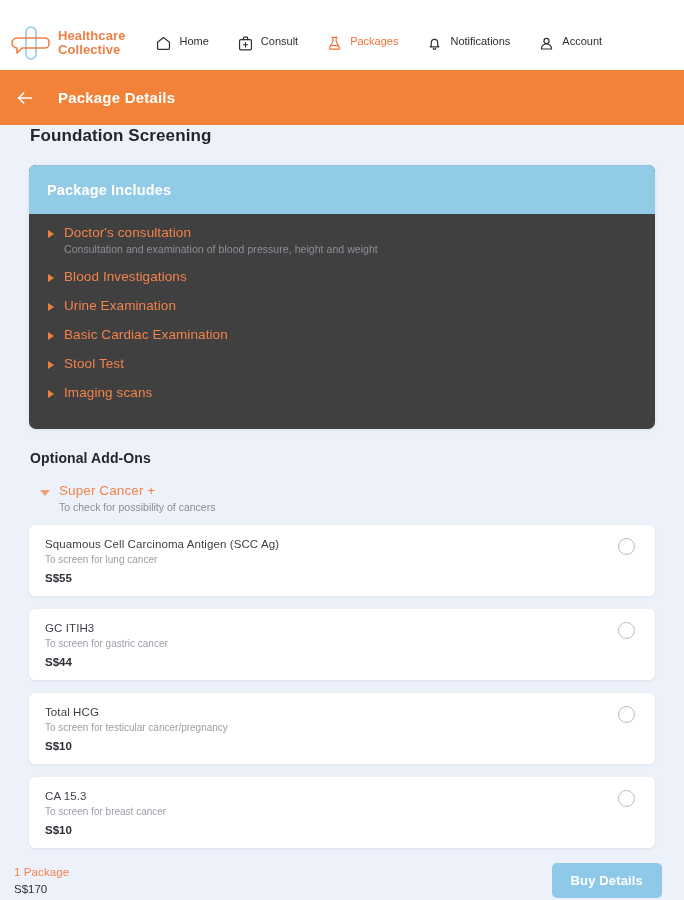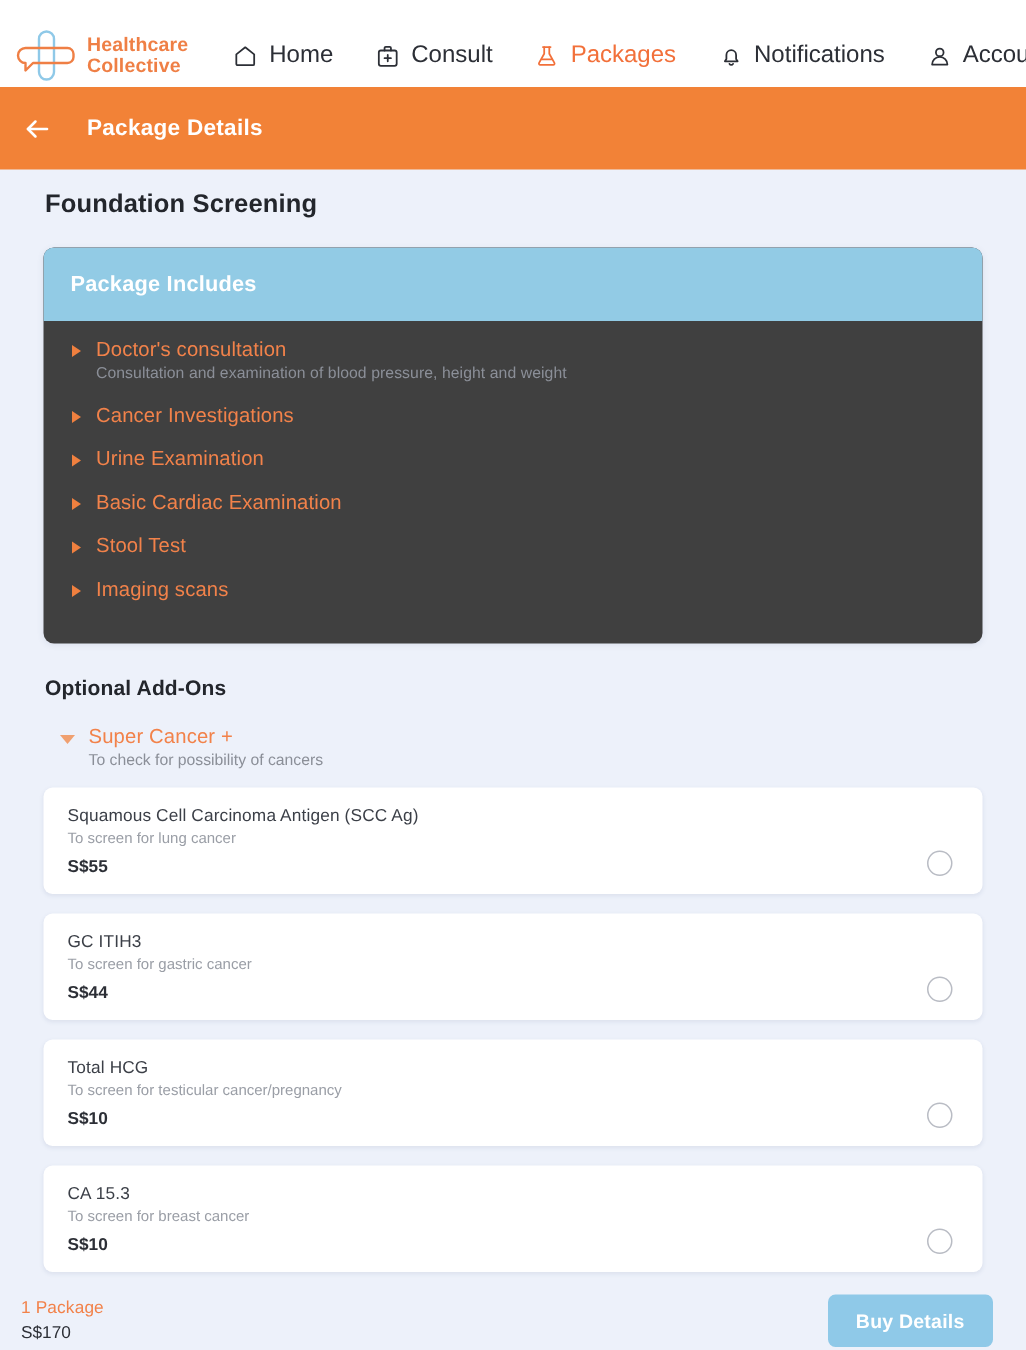--- a/index.html
+++ b/index.html
@@ -8,21 +8,21 @@
     width: 684px;
     height: 900px;
     overflow: hidden;
     background: #edf1fa;
     font-family: "Liberation Sans", sans-serif;
     position: relative;
   }
 
   
   .topnav {
-    height: 58px;
+    height: 70px;
     background: #ffffff;
     display: flex;
     align-items: center;
     padding: 16px 14px 0 10px;
   }
 
   .brand {
     display: flex;
     align-items: center;
     gap: 6px;
@@ -41,24 +41,24 @@
 
   .nav-items {
     display: flex;
     align-items: center;
     gap: 28px;
     flex: 1;
   }
 
   .nav-item {
     display: flex;
-    align-items: flex-end;
+    align-items: flex-start;
     gap: 7px;
     color: #2c2f36;
-    font-size: 16px;
+    font-size: 11px;
     cursor: pointer;
     white-space: nowrap;
   }
 
   .nav-item.active { color: #f2703a; }
   .nav-item svg { display: block; }
 
   
   .subheader {
     height: 55px;
@@ -198,21 +198,21 @@
 
   .addon-list { margin-top: 12px; }
 
   .addon-card {
     background: #ffffff;
     border-radius: 6px;
     box-shadow: 0 1px 3px rgba(70,90,130,.10);
     margin-bottom: 13px;
     padding: 13px 16px 12px;
     display: flex;
-    align-items: flex-end;
+    align-items: flex-start;
     min-height: 68px;
     cursor: pointer;
   }
 
   .addon-info { flex: 1; }
 
   .addon-name {
     color: #3b3f47;
     font-size: 11.5px;
     letter-spacing: .1px;
@@ -376,21 +376,21 @@
         <span class="bullet"></span>
         <div>
           <div class="pkg-item-title">Doctor's consultation</div>
           <div class="pkg-item-desc">Consultation and examination of blood pressure, height and weight</div>
         </div>
       </div>
 
       <div class="pkg-item">
         <span class="bullet"></span>
         <div>
-          <div class="pkg-item-title">Cancer Investigations</div>
+          <div class="pkg-item-title">Blood Investigations</div>
         </div>
       </div>
 
       <div class="pkg-item">
         <span class="bullet"></span>
         <div>
           <div class="pkg-item-title">Urine Examination</div>
         </div>
       </div>
 

